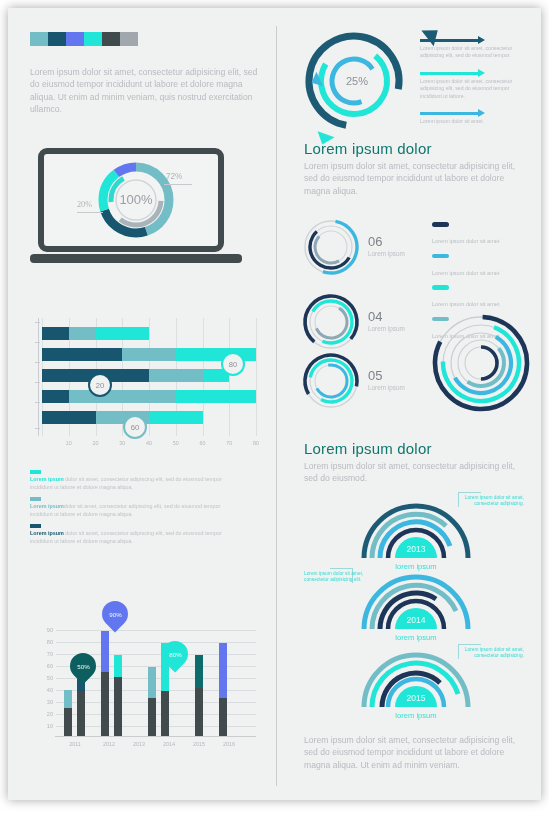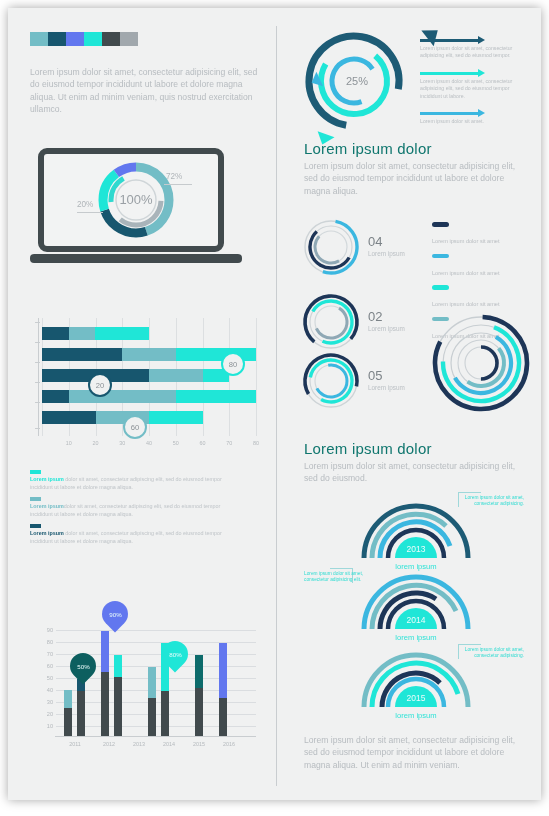--- a/index.html
+++ b/index.html
@@ -109,21 +109,21 @@
             <circle r="25" fill="none" stroke="#a9b4ba" stroke-width="5" stroke-dasharray="55 102" stroke-dashoffset="-40" transform="rotate(-90)"></circle>
             <circle r="25" fill="none" stroke="#2fd9cf" stroke-width="5" stroke-dasharray="28 129" stroke-dashoffset="-115" transform="rotate(-90)"></circle>
 
             <circle r="20" fill="none" stroke="#cfd5d8" stroke-width="1.4"></circle>
             <text x="0" y="4" text-anchor="middle" font-family="Liberation Sans, sans-serif" font-size="13" fill="#9aa0a5">100%</text>
           </g>
         </svg>
         <div class="lp-line" style="left:120px;top:30px;width:28px;"></div>
         <span class="lp-label" style="left:122px;top:18px;">72%</span>
         <div class="lp-line" style="left:33px;top:58px;width:26px;"></div>
-        <span class="lp-label" style="left:33px;top:46px;">20%</span>
+        <span class="lp-label" style="left:33px;top:46px;font-family:Liberation Serif, serif;">20%</span>
       </div>
       <div class="lp-base"></div>
     </div>
 
     <div class="hb-yaxis">
       <i style="top:4px"></i>
         <i style="top:24px"></i>
         <i style="top:44px"></i>
       <i style="top:64px"></i>
         <i style="top:84px"></i>
@@ -318,36 +318,36 @@
       <g transform="translate(31,31)">
         <circle r="26" fill="none" stroke="#ced4d7" stroke-width="1.4"></circle>
         <circle r="26" fill="none" stroke="#3bb7e0" stroke-width="3.4" stroke-dasharray="85 79" transform="rotate(-80)"></circle>
         <circle r="21" fill="none" stroke="#ced4d7" stroke-width="1.2"></circle>
         <circle r="21" fill="none" stroke="#1d3557" stroke-width="3.4" stroke-dasharray="72 60" transform="rotate(30)"></circle>
         <circle r="16" fill="none" stroke="#d2d8db" stroke-width="1.2"></circle>
         <circle r="16" fill="none" stroke="#8fa8b5" stroke-width="3" stroke-dasharray="45 56" transform="rotate(60)"></circle>
       </g>
     </svg>
     <div style="position:absolute;left:360px;top:226px;">
-      <div class="num-n">04</div>
+      <div class="num-n">06</div>
       <div class="num-s">Lorem ipsum</div>
     </div>
 
     <svg width="62" height="62" style="position:absolute;left:292px;top:283px;">
       <g transform="translate(31,31)">
         <circle r="26" fill="none" stroke="#ced4d7" stroke-width="1.4"></circle>
         <circle r="26" fill="none" stroke="#1d3557" stroke-width="3.6" stroke-dasharray="122 42" transform="rotate(130)"></circle>
         <circle r="21" fill="none" stroke="#ced4d7" stroke-width="1.2"></circle>
         <circle r="21" fill="none" stroke="#1fe6d7" stroke-width="3.4" stroke-dasharray="96 36" transform="rotate(-150)"></circle>
         <circle r="16" fill="none" stroke="#d2d8db" stroke-width="1.2"></circle>
         <circle r="16" fill="none" stroke="#8fa8b5" stroke-width="3" stroke-dasharray="60 41" transform="rotate(-60)"></circle>
       </g>
     </svg>
     <div style="position:absolute;left:360px;top:301px;">
-      <div class="num-n">02</div>
+      <div class="num-n">04</div>
       <div class="num-s">Lorem ipsum</div>
     </div>
 
     <svg width="62" height="62" style="position:absolute;left:292px;top:342px;">
       <g transform="translate(31,31)">
         <circle r="26" fill="none" stroke="#ced4d7" stroke-width="1.4"></circle>
         <circle r="26" fill="none" stroke="#1d3557" stroke-width="3.6" stroke-dasharray="100 64" transform="rotate(150)"></circle>
         <circle r="21" fill="none" stroke="#ced4d7" stroke-width="1.2"></circle>
         <circle r="21" fill="none" stroke="#1fe6d7" stroke-width="3.4" stroke-dasharray="105 27" transform="rotate(-170)"></circle>
         <circle r="16" fill="none" stroke="#d2d8db" stroke-width="1.2"></circle>

